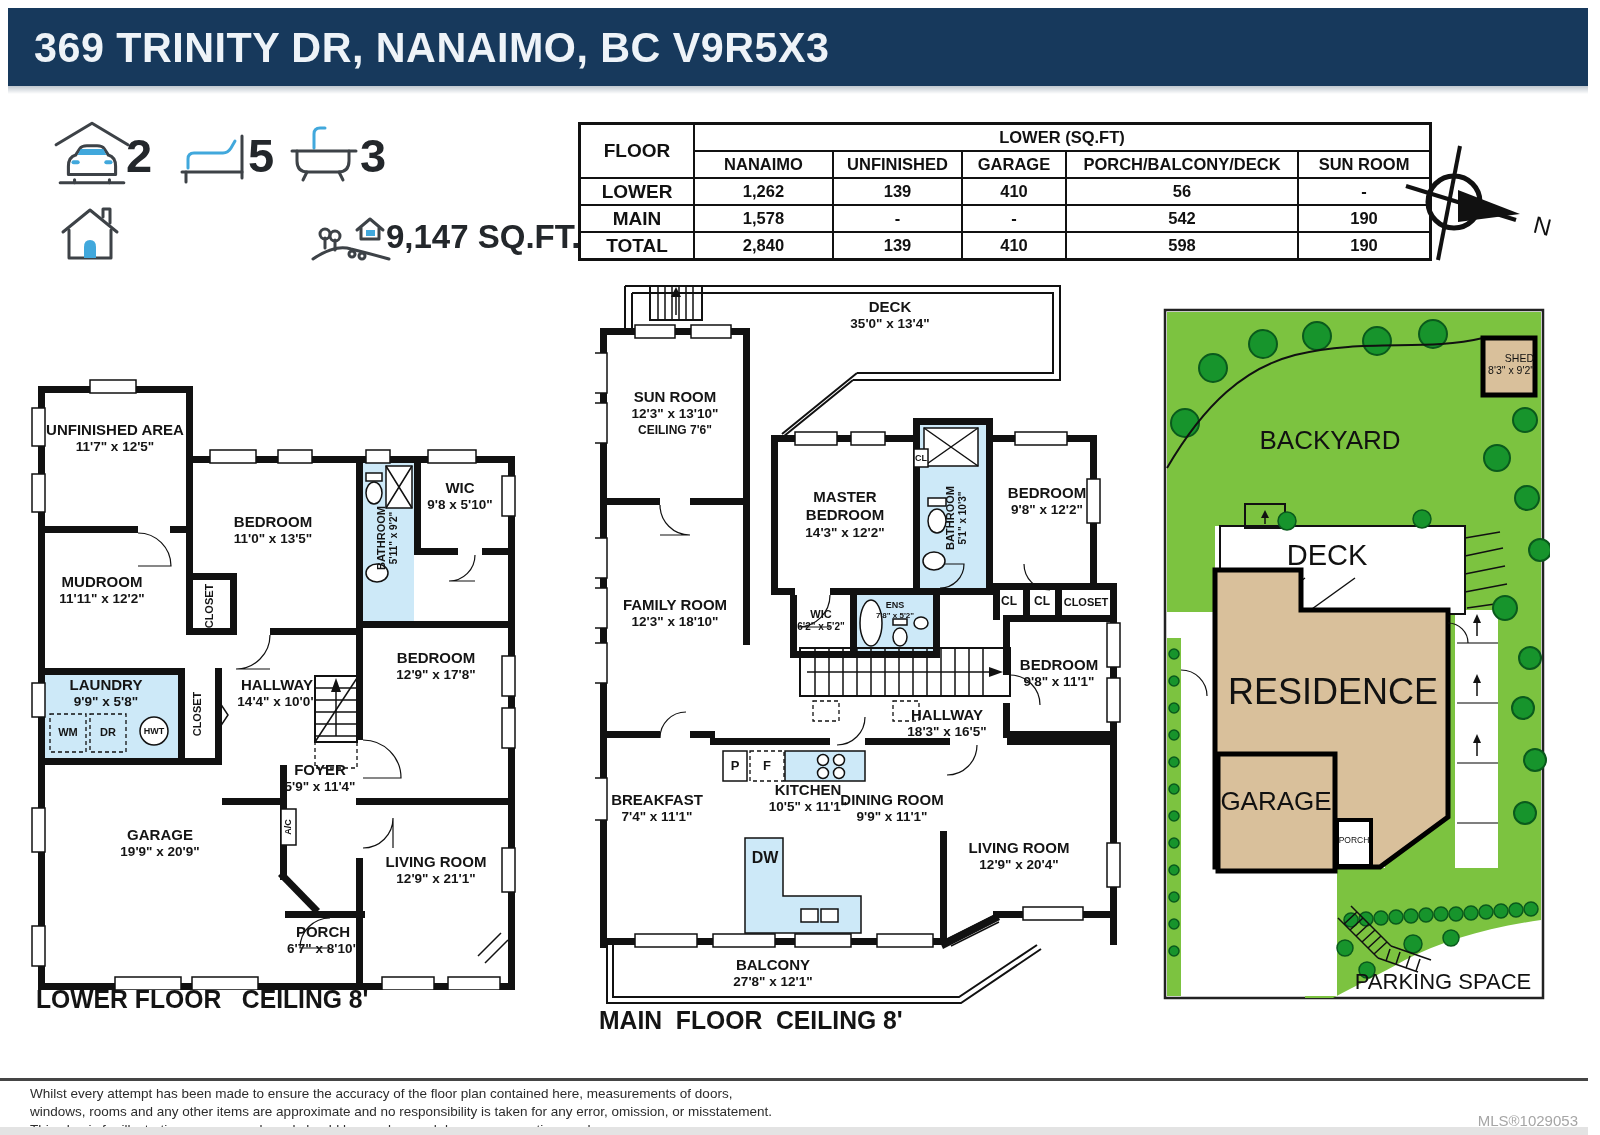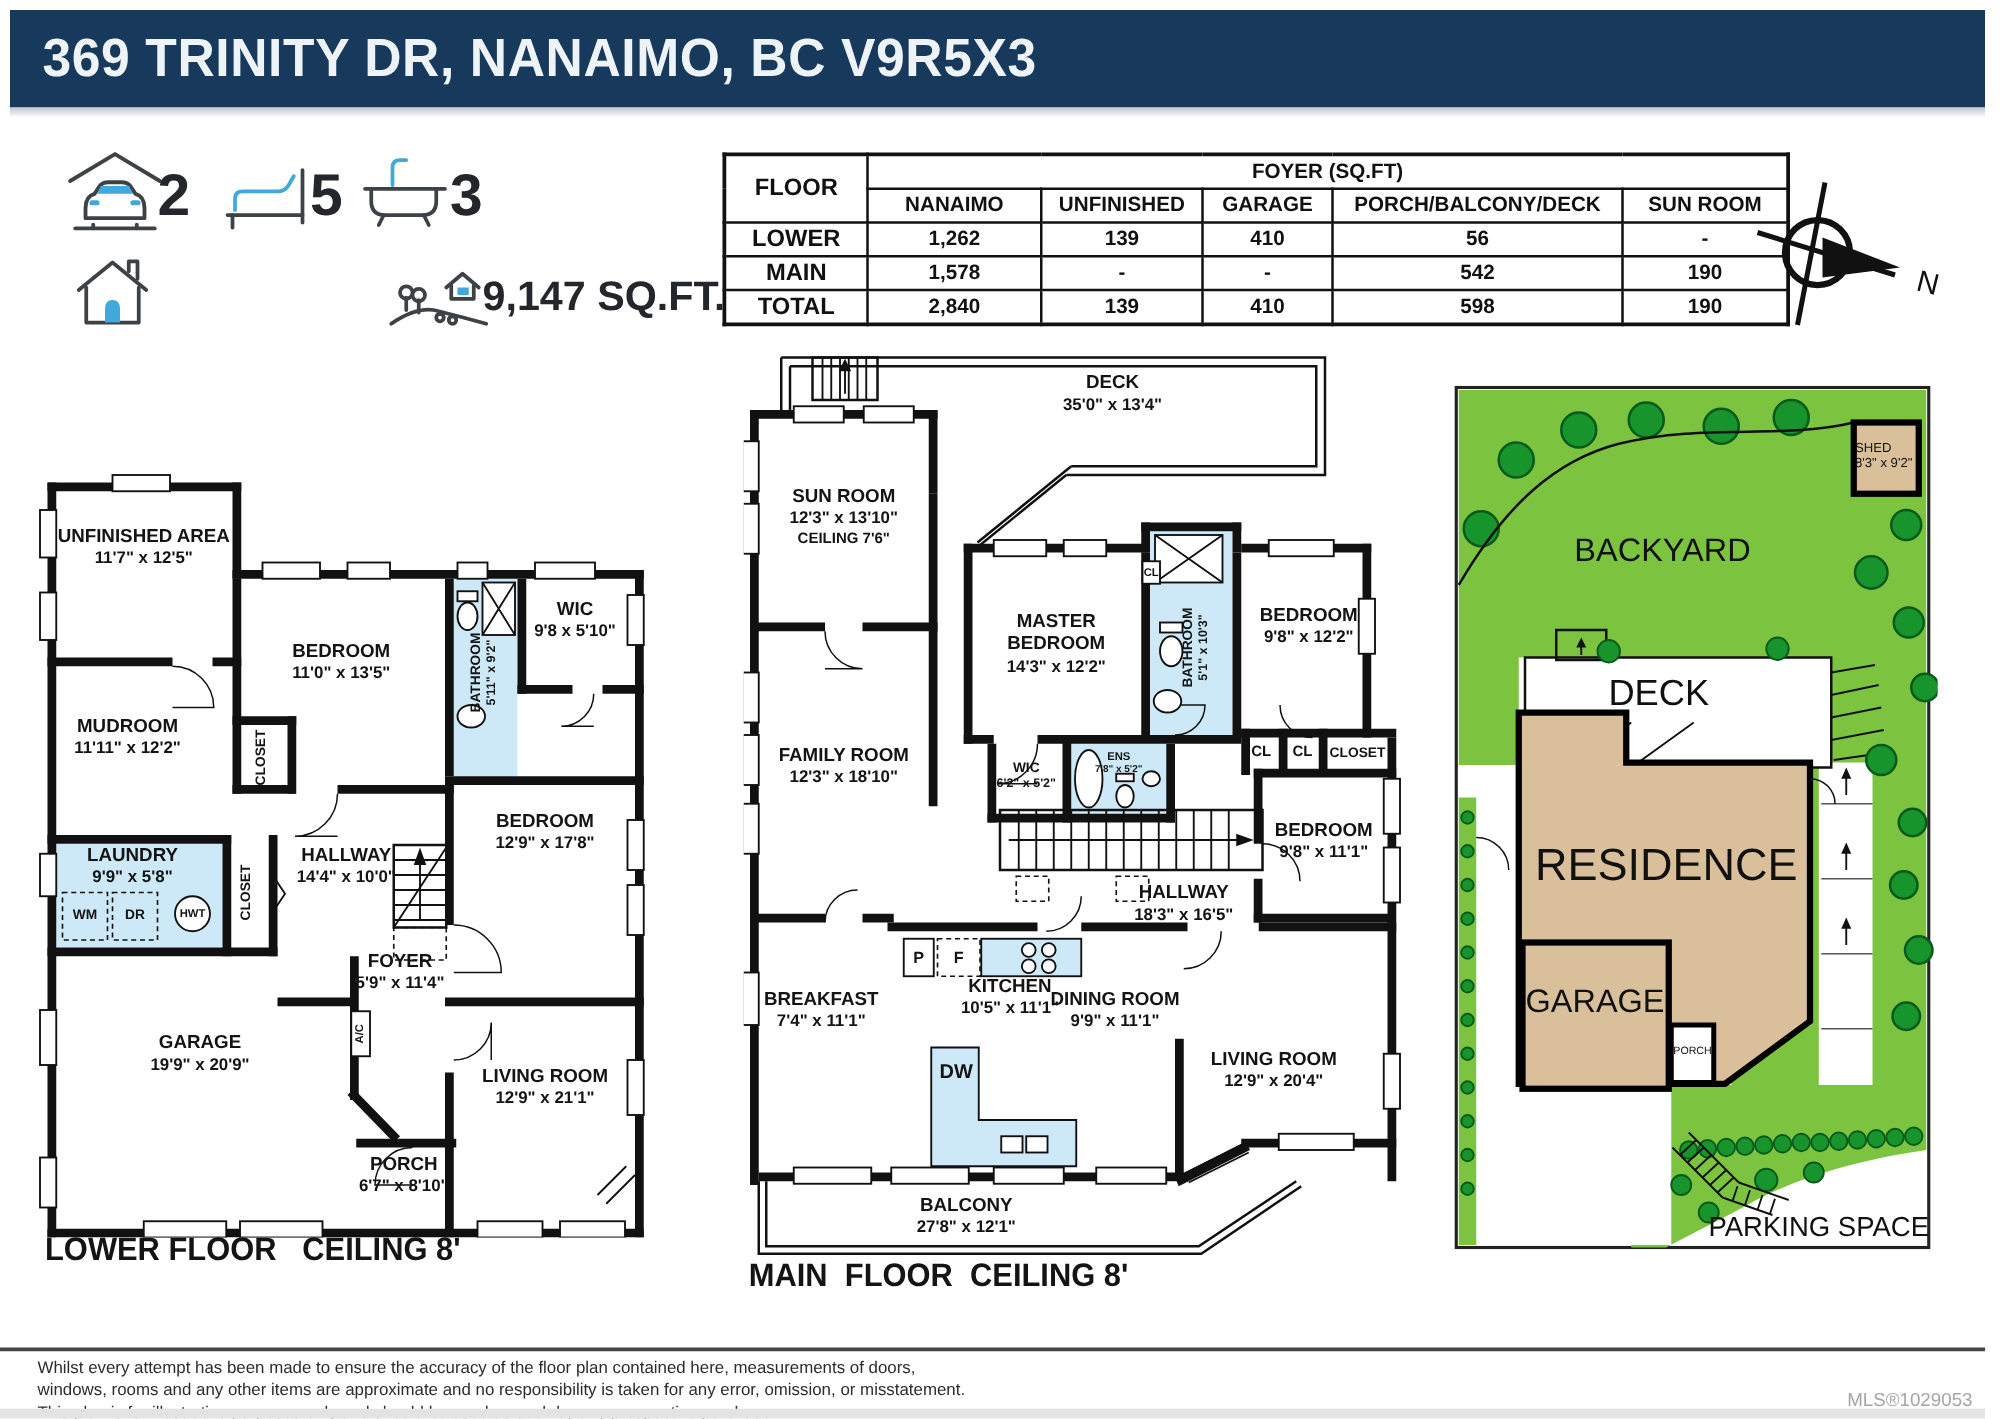--- a/index.html
+++ b/index.html
@@ -37,21 +37,21 @@
   .rlabel .dm{display:block;font-weight:bold;font-size:13.5px;}
   .rlabel .ex{display:block;font-weight:bold;font-size:12px;}
   .vert{transform:translate(-50%,-50%) rotate(-90deg);}
   .sm .nm{font-size:11px}
   .xs .nm{font-size:9px}
   .wrap{white-space:normal;width:118px;}
   .caption{position:absolute;font-size:26px;font-weight:bold;color:#141414;
       white-space:pre;transform:scaleX(.95);transform-origin:left;z-index:5;}
 
   
-  .slabel{position:absolute;transform:translate(-50%,-50%);color:#111;text-align:left;
+  .slabel{position:absolute;transform:translate(-50%,-50%);color:#111;text-align:right;
       white-space:nowrap;z-index:5;line-height:1.1;}
 
   
   .w{fill:#111;}
   .thin{fill:none;stroke:#111;stroke-width:2;}
   .t15{fill:none;stroke:#111;stroke-width:1.5;}
   .win{fill:#fff;stroke:#111;stroke-width:1.5;}
   .blue{fill:#cde9f8;stroke:#111;stroke-width:1.5;}
   .bluenb{fill:#cde9f8;}
   .fix{fill:#fff;stroke:#111;stroke-width:1.5;}
@@ -136,21 +136,21 @@
       <circle class="ico" cx="41" cy="48" r="3"></circle>
       <circle class="ico" cx="51" cy="50" r="3"></circle>
     </svg>
   </div>
   <div class="sqft" style="left:386px;top:218px">9,147 SQ.FT.</div>
 
   <table class="area">
     <tbody>
         <tr>
       <th class="floorcell c0" rowspan="2">FLOOR</th>
-      <th colspan="5">FOYER (SQ.FT)</th>
+      <th colspan="5">LOWER (SQ.FT)</th>
     </tr>
     <tr>
       <th class="c1">NANAIMO</th>
       <th class="c2">UNFINISHED</th>
       <th class="c3">GARAGE</th>
       <th class="c4">PORCH/BALCONY/DECK</th>
       <th class="c5">SUN ROOM</th>
     </tr>
     <tr>
       <td class="floorcell">LOWER</td>
@@ -653,21 +653,21 @@
 
     <div class="slabel" style="left:175px;top:132px;font-size:26px">BACKYARD</div>
     <div class="slabel" style="left:354px;top:57px;font-size:10.5px;white-space:normal;width:50px">
       <span>SHED</span><br>
       <span>8'3" x 9'2"</span>
     </div>
     <div class="slabel" style="left:172px;top:248px;font-size:29px">DECK</div>
     <div class="slabel" style="left:178px;top:384px;font-size:36px">RESIDENCE</div>
     <div class="slabel" style="left:121px;top:493px;font-size:26px">GARAGE</div>
     <div class="slabel" style="left:199px;top:533px;font-size:8.5px">PORCH</div>
-    <div class="slabel" style="left:300px;top:674px;font-size:22px">PARKING SPACE</div>
+    <div class="slabel" style="left:288px;top:674px;font-size:22px">PARKING SPACE</div>
   </div>
 
   <div class="rule"></div>
   <div class="disc">
     <span>Whilst every attempt has been made to ensure the accuracy of the floor plan contained here, measurements of doors,</span>
     <span>windows, rooms and any other items are approximate and no responsibility is taken for any error, omission, or misstatement.</span>
     <span>This plan is for illustrative purposes only and should be used as such by any prospective purchaser.</span>
   </div>
   <div class="botstrip"></div>
   <div class="mls">MLS®1029053</div>

